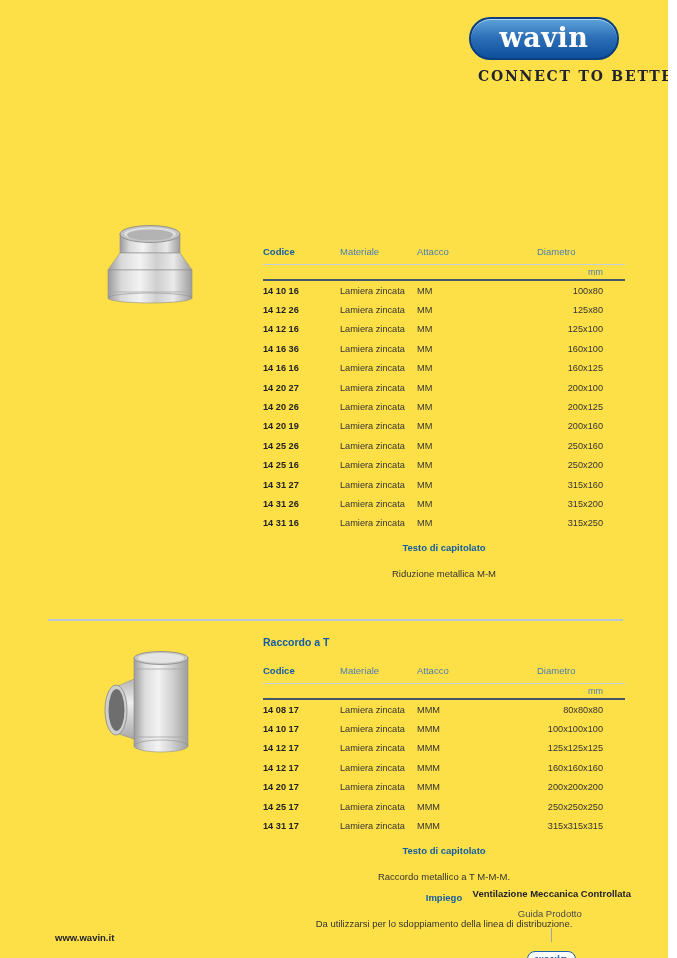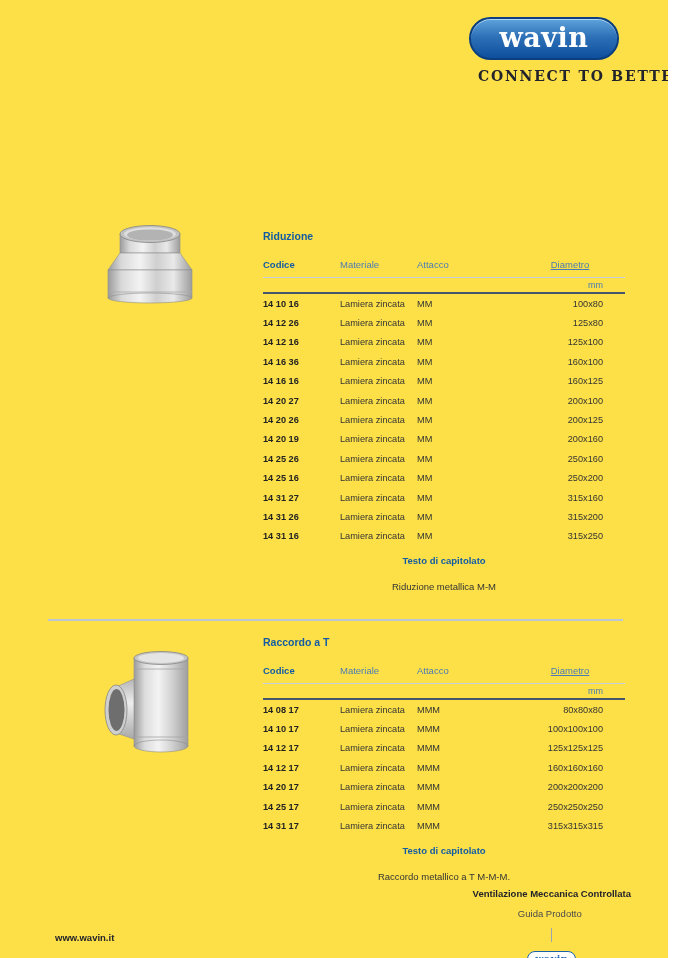--- a/index.html
+++ b/index.html
@@ -26,21 +26,21 @@
 
   
   .content { position:absolute; left:263px; width:362px; }
   .sec1 { top:230px; }
   .sec2 { top:636px; }
   .content h2 { font-size:10.5px; font-weight:bold; color:#135ca4; line-height:13px; }
 
   .grid { display:grid; grid-template-columns:77px 77px 120px 1fr; align-items:center; }
   .thead { margin-top:15px; height:13px; font-size:9.5px; color:#4a7cb4; }
   .thead .c0 { font-weight:bold; color:#135ca4; }
-  .thead .c3 { text-align:center; padding-right:22px;text-decoration:underline; }
+  .thead .c3 { text-align:left; padding-right:22px; }
   .light-rule { margin-top:6px; height:1px; background:#c5d1de; }
   .unit-row { height:14px; font-size:9px; color:#4a7cb4; text-align:right;
     padding-right:22px; display:flex; align-items:center; justify-content:flex-end; }
   .dark-rule { height:2px; background:#47566a; }
 
   .row { height:19.4px; font-size:9.2px; color:#333; }
   .row .c0 { font-weight:bold; color:#222; }
   .row .c3 { text-align:right; padding-right:22px; }
 
   .notes { margin-top:9px;text-align:center; }
@@ -94,21 +94,20 @@
       <rect x="4" y="50" width="84" height="28" fill="url(#metalH)" stroke="#8f8f8f" stroke-width="0.6"></rect>
       <ellipse cx="46" cy="78" rx="42" ry="5" fill="url(#metalH)" stroke="#8f8f8f" stroke-width="0.6"></ellipse>
       <line x1="4" y1="72" x2="88" y2="72" stroke="#a8a8a8" stroke-width="0.8"></line>
       <ellipse cx="46" cy="14" rx="30" ry="8.5" fill="#c2c2c2" stroke="#858585" stroke-width="0.8"></ellipse>
       <ellipse cx="46" cy="14" rx="26" ry="6.8" fill="#dedede"></ellipse>
       <ellipse cx="46" cy="15" rx="23" ry="5.6" fill="#b3b3b3"></ellipse>
     </svg>
   </figure>
 
   <section class="content sec1">
-    <h2>Riduzione</h2>
     <div class="grid thead">
       <span class="c0">Codice</span>
       <span class="c1">Materiale</span>
       <span class="c2">Attacco</span>
       <span class="c3">Diametro</span>
     </div>
     <div class="light-rule"></div>
     <div class="unit-row">mm</div>
     <div class="dark-rule"></div>
     <div class="tbody">
@@ -305,20 +304,24 @@
           <span class="c3">315x315x315</span>
         </div>
       </div>
     <div class="notes">
 
         <div class="note">
           <div class="note-h">Testo di capitolato</div>
           <div class="note-b">Raccordo metallico a T M-M-M.</div>
         </div>
 
+        <div class="note">
+          <div class="note-h">Impiego</div>
+          <div class="note-b">Da utilizzarsi per lo sdoppiamento della linea di distribuzione.</div>
+        </div>
       </div>
   </section>
 
   <footer>
     <span class="site">www.wavin.it</span>
     <div class="foot-right">
       <span class="doc-bold">Ventilazione Meccanica Controllata</span>
       <span class="doc-reg">Guida Prodotto</span>
       <span class="vbar"></span>
       <span class="mini-logo">

